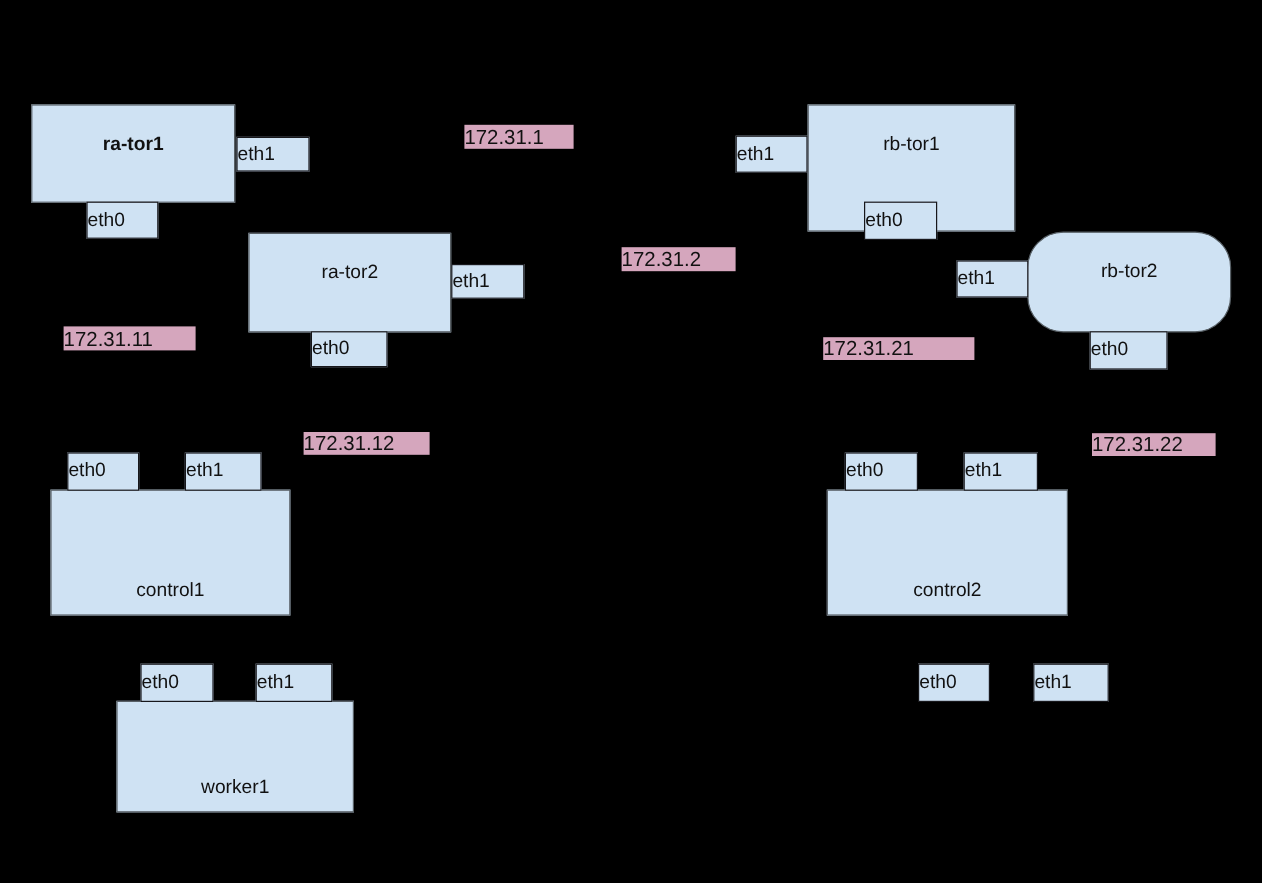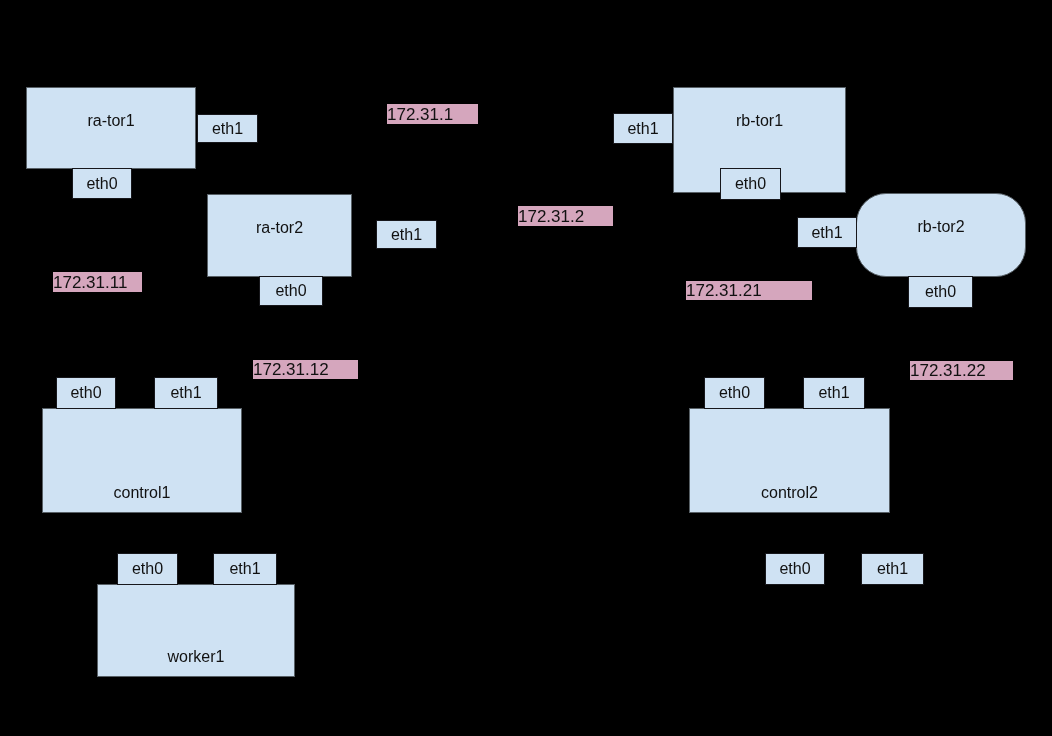--- a/index.html
+++ b/index.html
@@ -32,21 +32,20 @@
   }
   .label-top .node-label { top: 23px; }
   .label-bottom .node-label { bottom: 10px; }
   .port {
     position: absolute;
     box-sizing: border-box;
     background: var(--port-fill, #cfe2f3);
     border: 1px solid var(--port-border, #17171b);
     display: flex;
     align-items: center;
-    justify-content: center;
     z-index: 2;
   }
   .port-label {
     font-size: 16px;
     line-height: 18px;
     color: var(--text, #111);
     white-space: nowrap;
   }
   .ip-label {
     position: absolute;
@@ -61,24 +60,24 @@
     font-size: 17px;
     line-height: 19px;
     color: var(--text, #111);
     white-space: nowrap;
   }
 </style>
 </head>
 <body>
 
 <div id="canvas" style="width: 1052px; height: 736px;">
-    <div class="node label-top" style="left: 26px; top: 87px; width: 170px; height: 82px;">
+    <div class="node label-top" style="left: 26px; top: 87px; width: 170px; height: 82px; font-weight: bold;">
       <span class="node-label">ra-tor1</span>
     </div>
-    <div class="node label-top" style="left: 207px; top: 194px; width: 145px; height: 83px;">
+    <div class="node label-top" style="left: 207px; top: 194px; width: 169px; height: 83px;">
       <span class="node-label">ra-tor2</span>
     </div>
     <div class="node label-top" style="left: 673px; top: 87px; width: 173px; height: 106px;">
       <span class="node-label">rb-tor1</span>
     </div>
     <div class="node label-top" style="left: 856px; top: 193px; width: 170px; height: 84px; border-radius: 30px;">
       <span class="node-label">rb-tor2</span>
     </div>
     <div class="node label-bottom" style="left: 42px; top: 408px; width: 200px; height: 105px;">
       <span class="node-label">control1</span>
@@ -136,21 +135,21 @@
     </div>
     <div class="port" style="left: 861px; top: 553px; width: 63px; height: 32px;">
       <span class="port-label">eth1</span>
     </div>
     <div class="ip-label" style="left: 387px; top: 104px; width: 91px; height: 20px;">
       <span class="ip-text">172.31.1</span>
     </div>
     <div class="ip-label" style="left: 518px; top: 206px; width: 95px; height: 20px;">
       <span class="ip-text">172.31.2</span>
     </div>
-    <div class="ip-label" style="left: 53px; top: 272px; width: 89px; height: 20px;">
+    <div class="ip-label" style="left: 53px; top: 272px; width: 110px; height: 20px;">
       <span class="ip-text">172.31.11</span>
     </div>
     <div class="ip-label" style="left: 253px; top: 360px; width: 105px; height: 19px;">
       <span class="ip-text">172.31.12</span>
     </div>
     <div class="ip-label" style="left: 686px; top: 281px; width: 126px; height: 19px;">
       <span class="ip-text">172.31.21</span>
     </div>
     <div class="ip-label" style="left: 910px; top: 361px; width: 103px; height: 19px;">
       <span class="ip-text">172.31.22</span>

